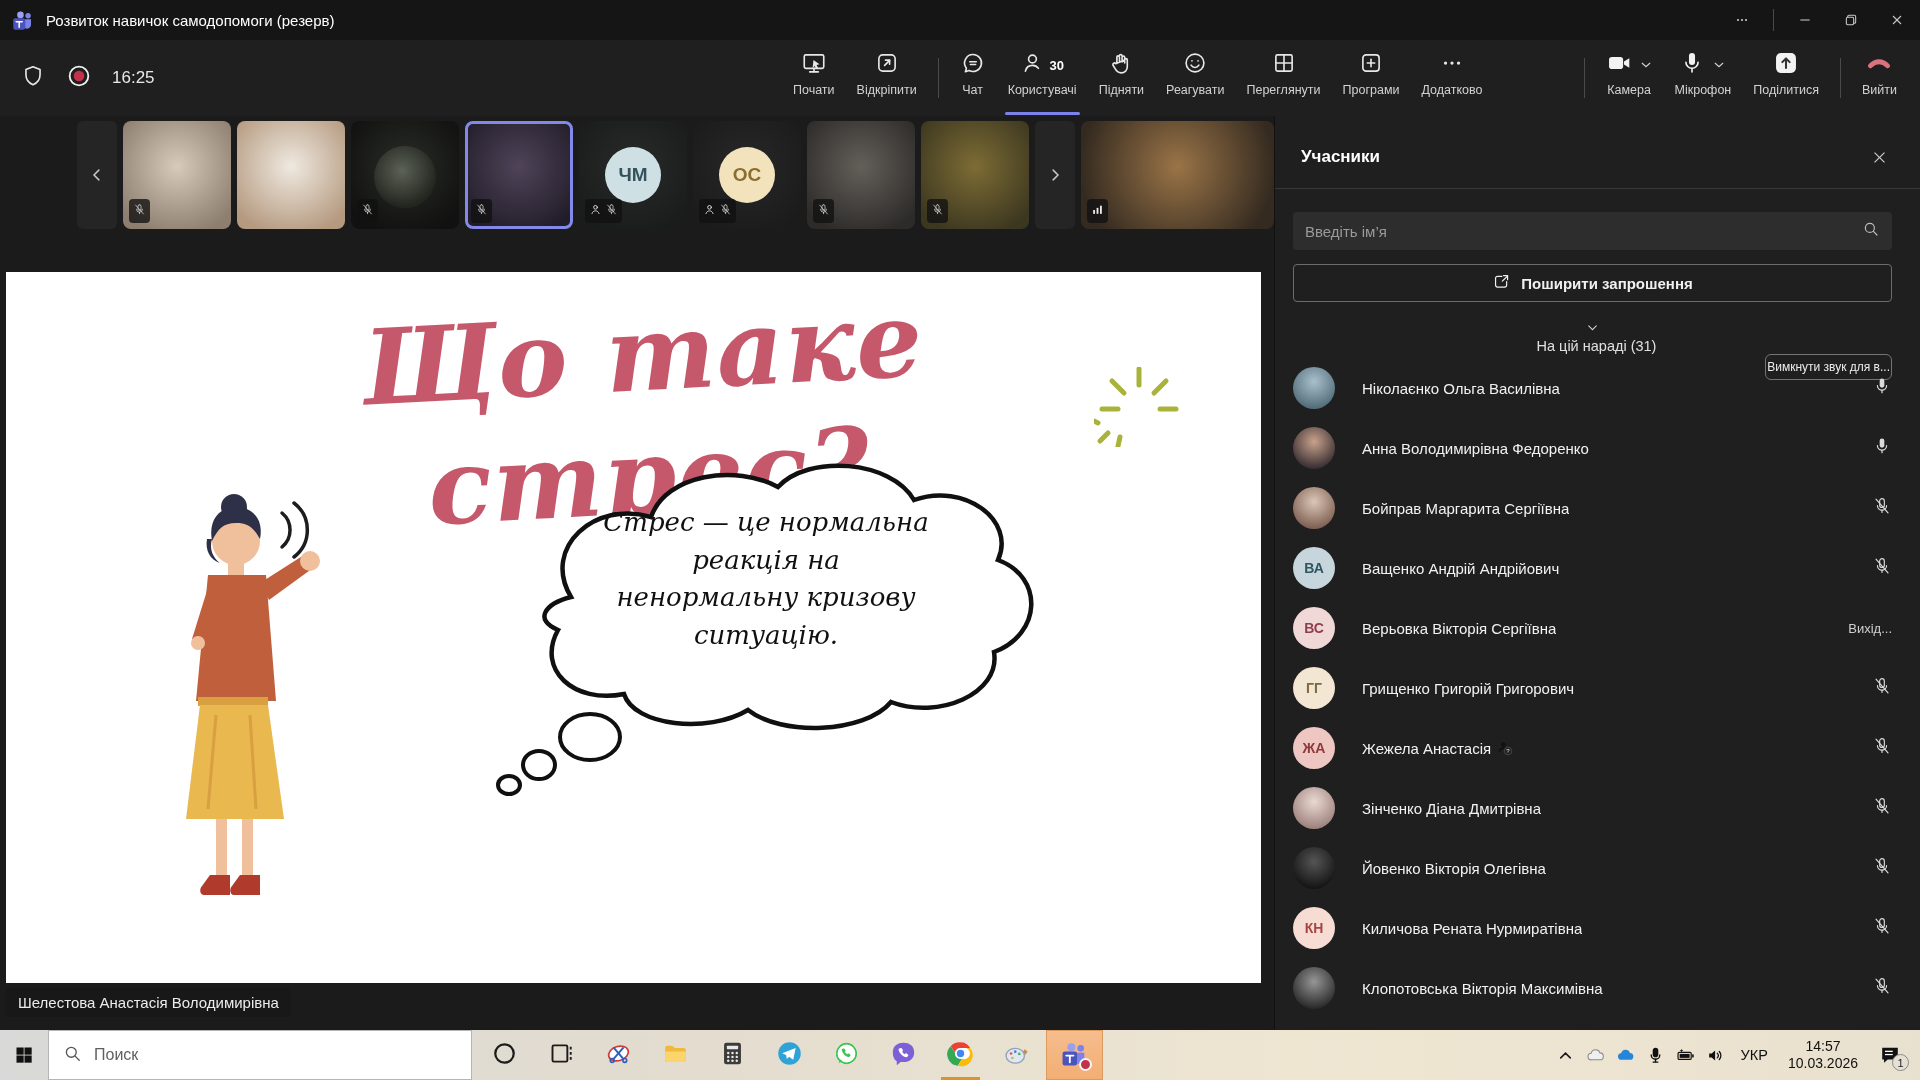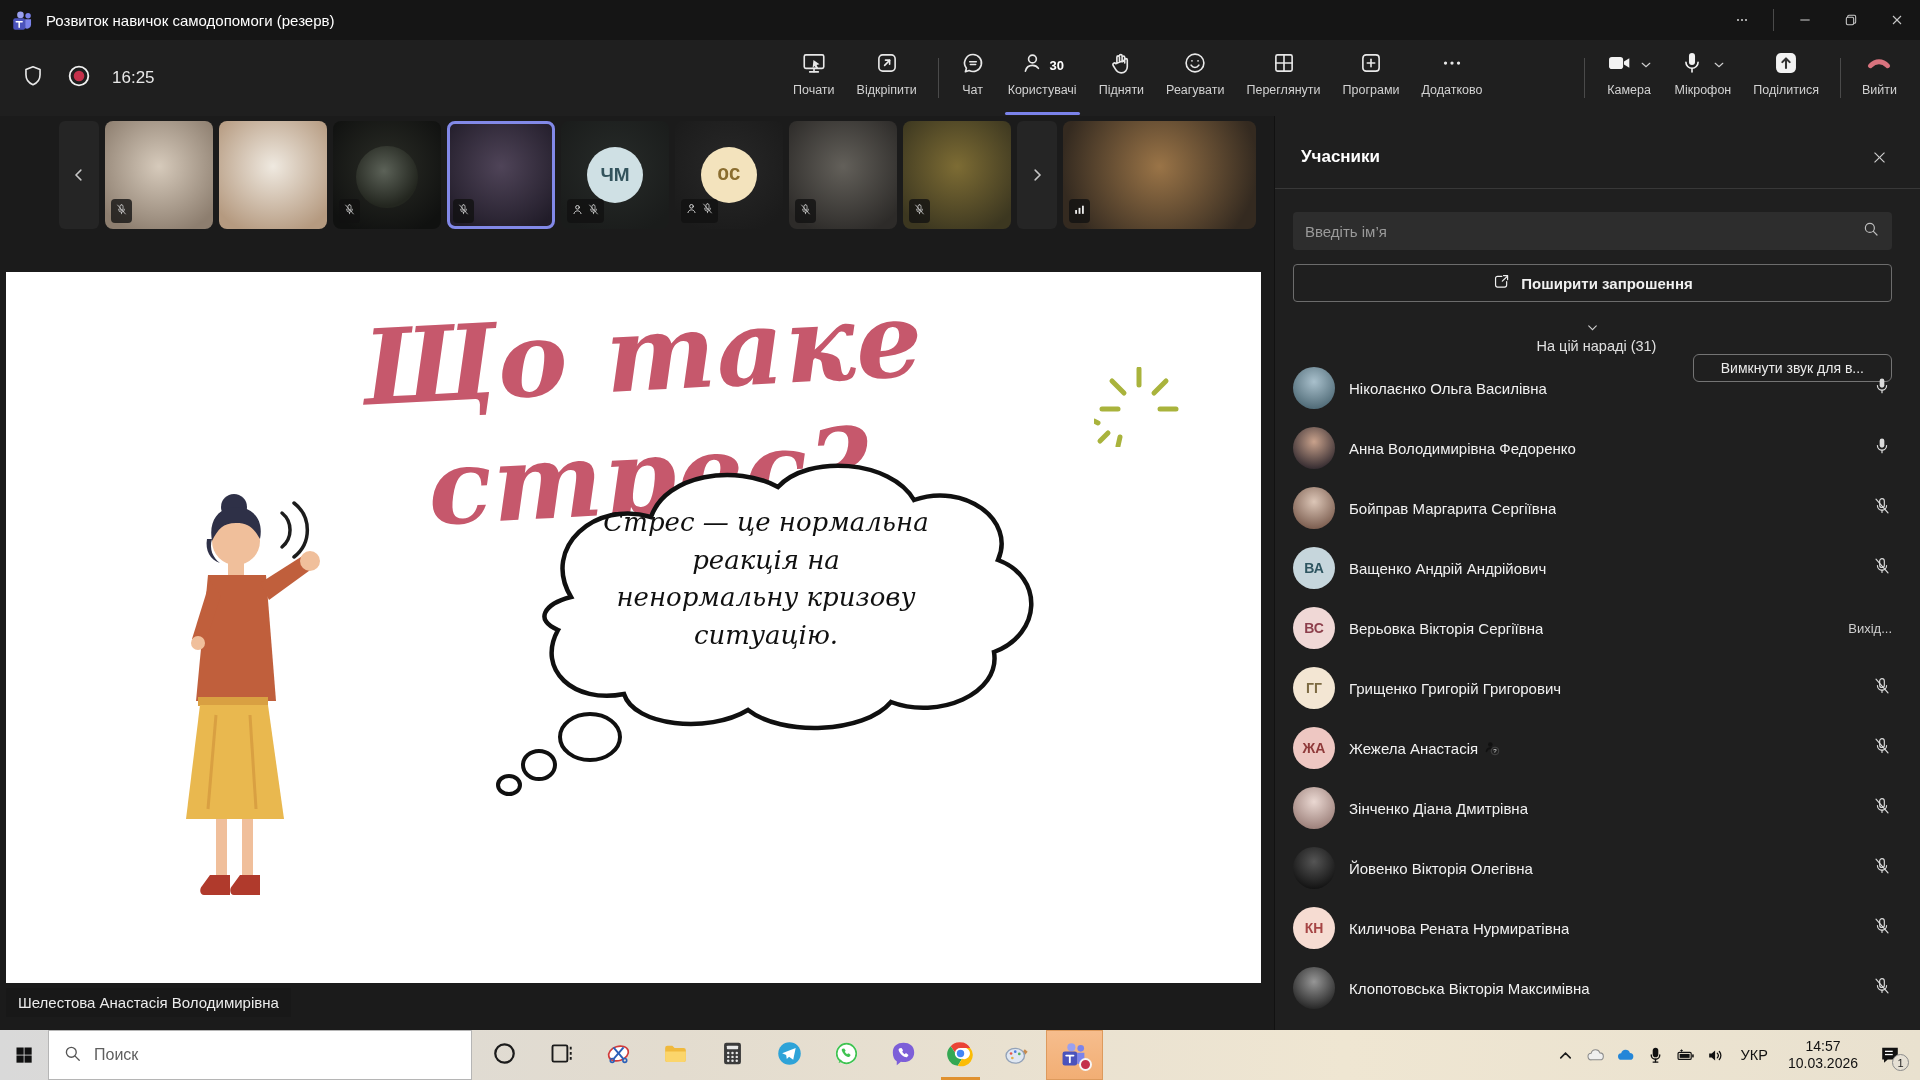--- a/index.html
+++ b/index.html
@@ -31,21 +31,21 @@
   .tbadge { font-size:13px; font-weight:bold; color:#ffffff; margin-left:3px; }
   .tbtn.active::after { content:""; position:absolute; left:8px; right:8px; bottom:1px; height:3px; border-radius:2px; background:#7b83eb; }
   .tdivider { width:1px; height:40px; background:#4a4a4a; margin:0 10px; align-self:center; }
   .chev-sub { margin-left:7px; display:flex; align-items:center; }
   .chev-sub svg { width:14px; height:14px; }
 
   
   .stage { position:absolute; left:0; top:116px; width:1274px; height:914px; background:#1b1b1b; }
 
   
-  .strip { position:absolute; left:0; top:5px; height:108px; display:flex; gap:6px; padding-left:59px; }
+  .strip { position:absolute; left:0; top:5px; height:108px; display:flex; gap:6px; padding-left:77px; }
   .strip-chev { width:40px; height:108px; border-radius:6px; background:#252525; display:flex; align-items:center; justify-content:center; cursor:pointer; }
   .strip-chev svg { width:18px; height:18px; }
   .tile { position:relative; width:108px; height:108px; border-radius:8px; overflow:hidden; flex:none; cursor:pointer; }
   .tile.wide { width:193px; }
   .tile.active { outline:3px solid #8289e8; outline-offset:-3px; }
   .tile .tinitials { position:absolute; left:50%; top:50%; transform:translate(-50%,-50%); width:56px; height:56px; border-radius:50%; display:flex; align-items:center; justify-content:center; font-size:19px; font-weight:bold; }
   .tile .overlay { position:absolute; left:6px; bottom:6px; display:flex; gap:3px; background:rgba(17,17,17,.78); border-radius:4px; padding:3px 4px; }
   .tile .overlay svg { width:13px; height:13px; }
   .tile .dimhead { position:absolute; left:50%; top:52%; transform:translate(-50%,-50%); width:62px; height:62px; border-radius:50%; background:radial-gradient(circle at 45% 40%, #5c6258 0%, #23261f 70%); }
 
@@ -68,25 +68,25 @@
   .pdiv { position:absolute; left:0; right:0; top:72px; height:1px; background:#383838; }
   .psearch { position:absolute; left:18px; right:28px; top:96px; height:38px; background:#2d2d2d; border-radius:4px; display:flex; align-items:center; padding:0 12px; }
   .psearch input { flex:1; background:transparent; border:none; outline:none; color:#cccccc; font-size:15px; font-family:"Liberation Sans",sans-serif; }
   .psearch input::placeholder { color:#9a9a9a; }
   .psearch svg { width:18px; height:18px; }
   .pinvite { position:absolute; left:18px; right:28px; top:148px; height:38px; border:1px solid #6c6c6c; border-radius:4px; display:flex; align-items:center; justify-content:center; gap:10px; color:#f0f0f0; font-size:15px; font-weight:bold; cursor:pointer; background:transparent; }
   .pinvite svg { width:19px; height:19px; }
   .psection { position:absolute; left:18px; right:28px; top:204px; height:30px; display:flex; align-items:center;flex-direction:column; }
   .psection .seclabel { color:#e0e0e0; font-size:14.5px; margin-left:8px; }
   .psection svg { width:13px; height:13px; }
-  .muteall { margin-left:auto; border:1px solid #747474; border-radius:6px; color:#ececec; font-size:14px; padding:5px 27px; cursor:pointer; background:transparent; white-space:nowrap; }
+  .muteall { margin-left:auto; border:1px solid #747474; border-radius:6px; color:#ececec; font-size:12px; padding:5px 1px; cursor:pointer; background:transparent; white-space:nowrap; }
   .plist { position:absolute; left:0; right:0; top:242px; bottom:0; overflow:hidden; }
   .prow { height:60px; display:flex; align-items:center; padding:0 28px 0 18px; cursor:pointer; }
   .pavatar { width:42px; height:42px; border-radius:50%; flex:none; display:flex; align-items:center; justify-content:center; font-size:14px; font-weight:bold; }
-  .pname { margin-left:14px; color:#f2f2f2; font-size:15px; white-space:nowrap; overflow:hidden; }
+  .pname { margin-left:27px; color:#f2f2f2; font-size:15px; white-space:nowrap; overflow:hidden; }
   .psuffix { margin-left:6px; display:flex; }
   .psuffix svg { width:17px; height:17px; }
   .pright { margin-left:auto; display:flex; align-items:center; }
   .pright svg { width:20px; height:20px; }
   .pstatus { color:#cfcfcf; font-size:13px; }
 
   
   .taskbar { position:absolute; left:0; top:1030px; width:1920px; height:50px; background:linear-gradient(90deg,#d9d9d9 0%,#e3dccf 35%,#efe6d2 70%,#e9e1cf 100%); display:flex; align-items:stretch; }
   .tb-start { width:48px; display:flex; align-items:center; justify-content:center; cursor:pointer; }
   .tb-start svg { width:20px; height:20px; }
@@ -355,21 +355,21 @@
                 <path d="M5.5 19.5c1-3.3 3.5-5 6.5-5s5.5 1.7 6.5 5"></path>
               </svg></span>
             <span><svg viewBox="0 0 24 24" fill="none" stroke="#dadada" stroke-width="1.4" stroke-linecap="round">
                 <rect x="9.2" y="3.2" width="5.6" height="10.6" rx="2.8"></rect>
                 <path d="M6.5 11.5a5.5 5.5 0 0 0 11 0"></path>
                 <line x1="12" y1="17.2" x2="12" y2="19.8"></line>
                 <line x1="4.8" y1="3.8" x2="19.2" y2="20.2"></line>
               </svg></span>
           </div>
         </div>
-        <div class="tile" style="background: radial-gradient(circle at 50% 42%, rgb(40, 40, 40) 0%, rgb(27, 27, 27) 85%); font-family: Liberation Mono, monospace;">
+        <div class="tile" style="background: radial-gradient(circle at 50% 42%, rgb(40, 40, 40) 0%, rgb(27, 27, 27) 85%);">
           <div class="tinitials" style="background: rgb(243, 227, 189); color: rgb(138, 109, 47);">ОС</div>
           <div class="overlay">
             <span><svg viewBox="0 0 24 24" fill="none" stroke="#dadada" stroke-width="1.8" stroke-linecap="round">
                 <circle cx="12" cy="8" r="3.4"></circle>
                 <path d="M5.5 19.5c1-3.3 3.5-5 6.5-5s5.5 1.7 6.5 5"></path>
               </svg></span>
             <span><svg viewBox="0 0 24 24" fill="none" stroke="#dadada" stroke-width="1.4" stroke-linecap="round">
                 <rect x="9.2" y="3.2" width="5.6" height="10.6" rx="2.8"></rect>
                 <path d="M6.5 11.5a5.5 5.5 0 0 0 11 0"></path>
                 <line x1="12" y1="17.2" x2="12" y2="19.8"></line>

